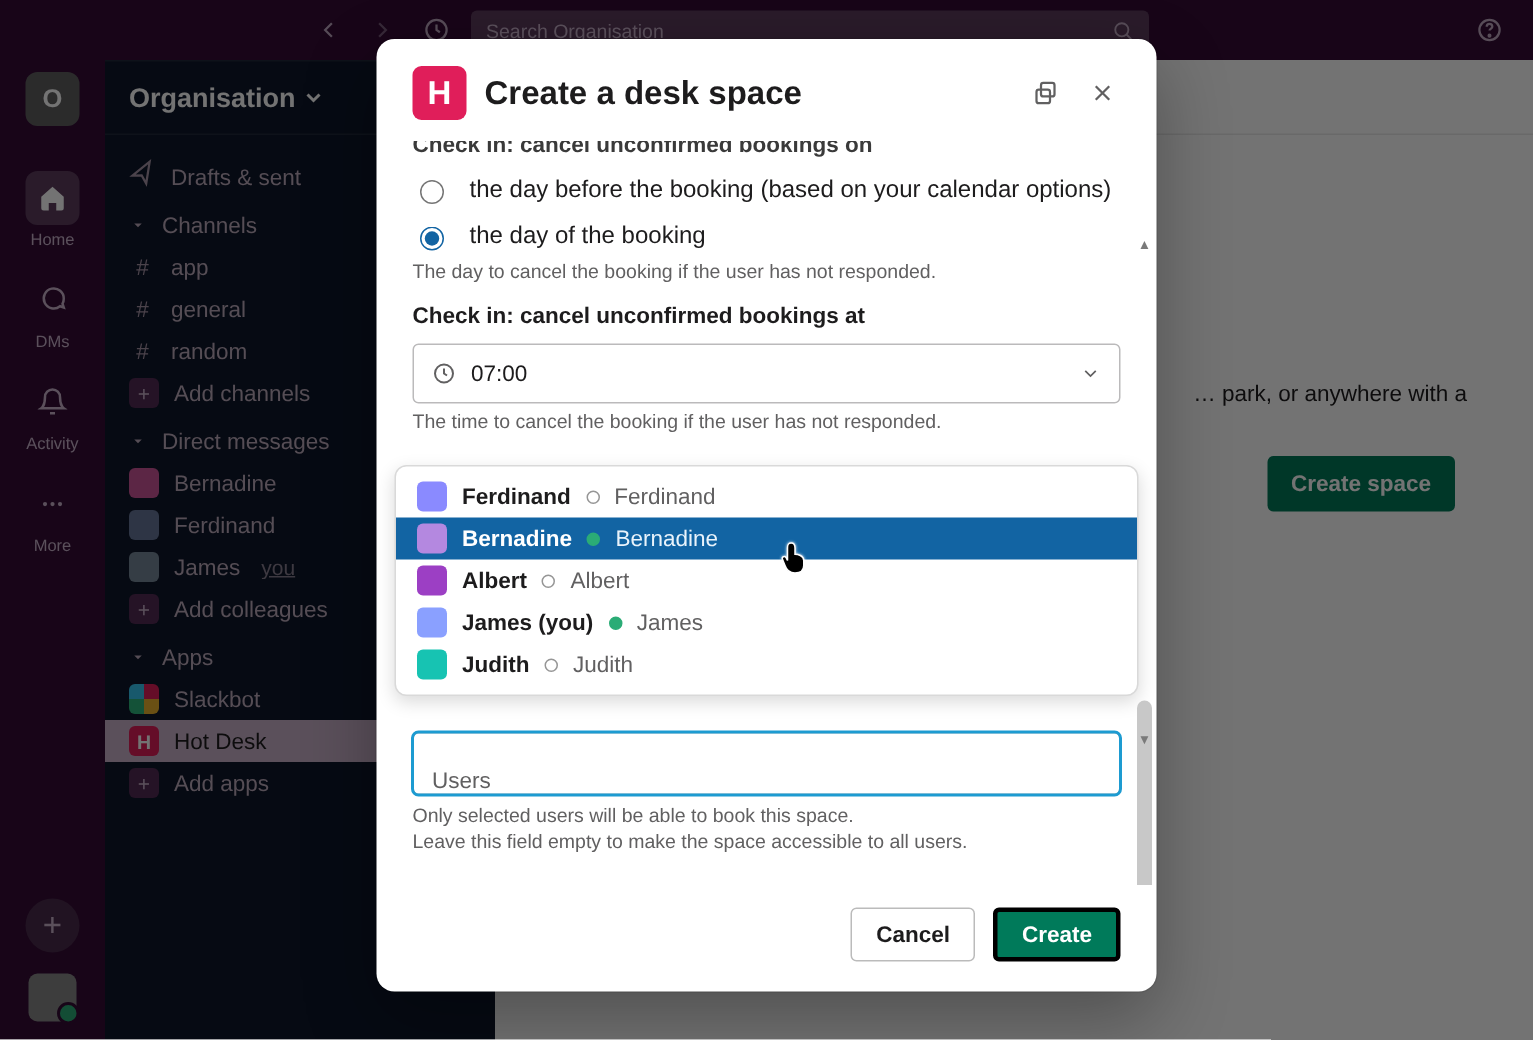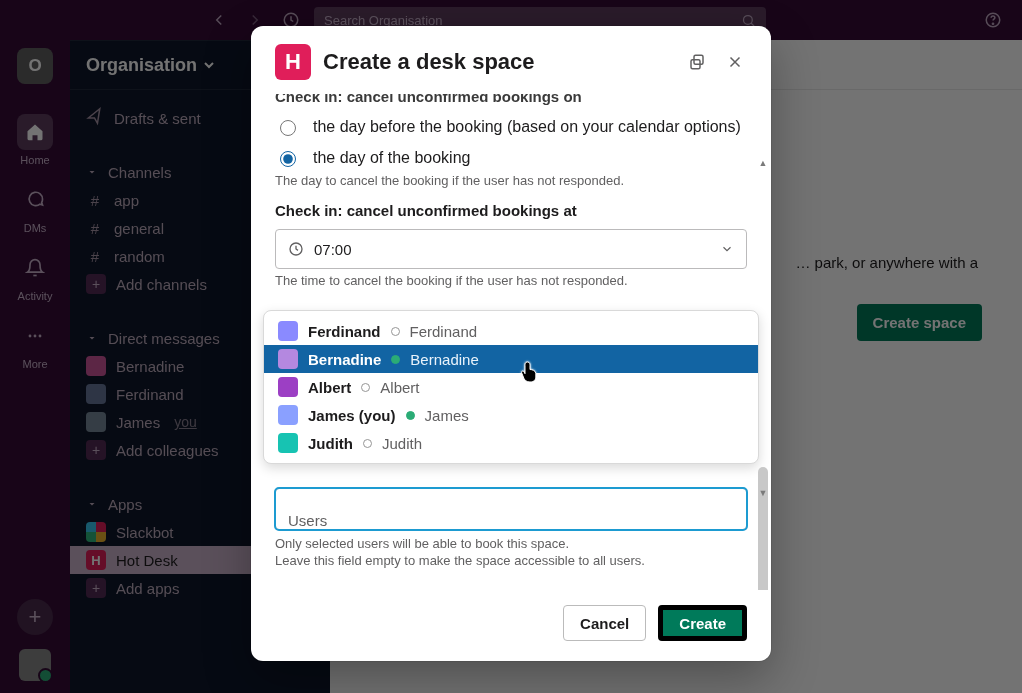--- a/index.html
+++ b/index.html
@@ -97,21 +97,21 @@
     height:50px; display:flex; align-items:center; padding:0 16px;
     border-top:1px solid rgba(255,255,255,0.08);
     border-bottom:1px solid rgba(255,255,255,0.08);
   }
   .ws-name { font-weight:800; font-size:18px; color:#fff; display:flex; align-items:center; gap:4px;}
   .ws-name svg { width:16px; height:16px; color:#fff;}
   .sb-item, .sb-section {
     height:28px; display:flex; align-items:center; padding:0 16px; gap:10px;
     font-size:15px; color:#bcabbc;
   }
-  .sb-section { margin-top:26px; }
+  .sb-section { margin-top:4px; }
   .sb-section .caret { width:12px;height:12px; }
   .hash, .presence, .sq {
     width:18px; display:inline-flex; align-items:center; justify-content:center; color:#a694a7;
   }
   .sq { width:20px;height:20px;border-radius:4px;background:#532a54;color:#c9b2cb;font-size:14px;}
   .dm-avatar { width:20px;height:20px;border-radius:4px;background:#888;}
 
   .sb-item.active { background:#1164A3; color:#fff; border-radius:0;}
   .sb-item.hotdesk.active { background:#c9b2cb;color:#1d1c1d;}
   .sb-item.hotdesk.active .label{ color:#1d1c1d;}
@@ -125,21 +125,21 @@
 
   
   .main {
     flex:1; background:#fff; position:relative;
   }
   .main-breadcrumb {
     height:50px; border-bottom:1px solid #e8e8e8;
   }
   .main-text-line { position:absolute; left:30px; right:44px; top:214px; }
   .create-space-cta {
-    position:absolute; right:40px; top:264px;
+    position:absolute; right:52px; top:264px;
     background:#007a5a; color:#fff; border:none; font-weight:700; font-size:15px;
     padding:10px 16px; border-radius:4px;
   }
 
   
   .dim {
     position:absolute; inset:0;
     background:rgba(0,0,0,.55);
   }
 
@@ -242,21 +242,21 @@
   .modal-footer {
     padding:14px 24px 20px;
     display:flex; justify-content:flex-end; gap:12px;
     border-top:1px solid transparent;
   }
   .btn {
     height:36px; padding:0 16px; border-radius:4px; font-weight:700; font-size:15px;
     display:flex; align-items:center; justify-content:center; cursor:pointer;
   }
   .btn-secondary { background:#fff; border:1px solid #bbb; color:#1d1c1d;}
-  .btn-primary { background:#007a5a; border:5px solid #000000; color:#fff;}
+  .btn-primary { background:#007a5a; border:3px solid #000000; color:#fff;}
 
   
   .cursor {
     position:absolute;
     left:520px; top:360px;
     width:20px;height:24px;
     pointer-events:none;
     z-index:10;
   }
   .cursor svg { width:100%; height:100%; filter:drop-shadow(0 0 1px #fff);}

